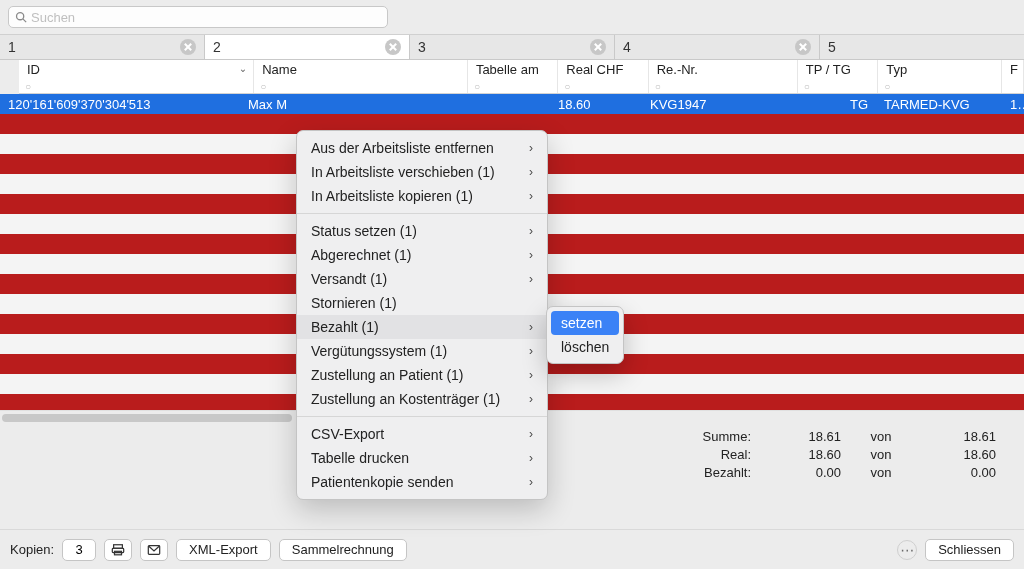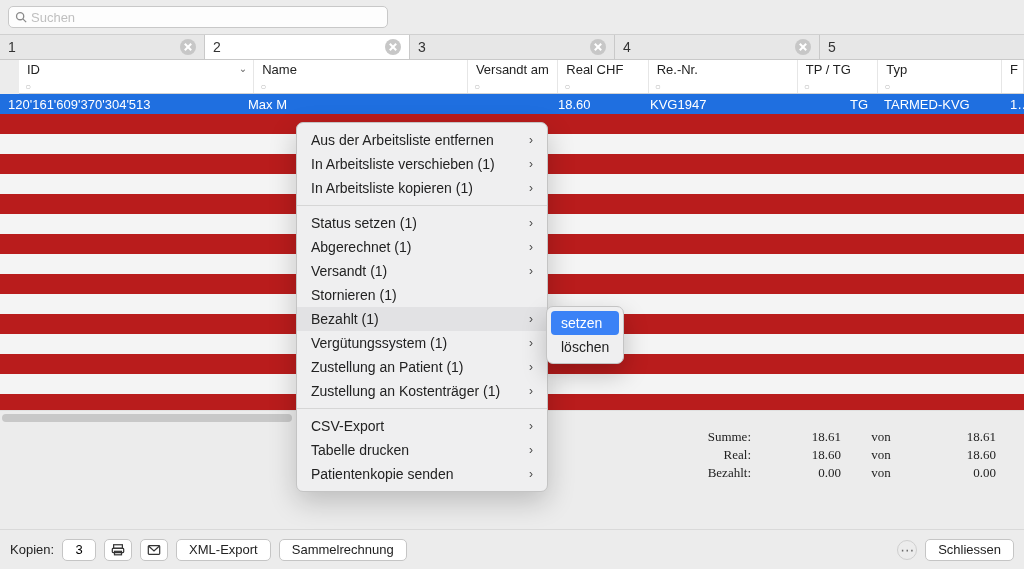--- a/index.html
+++ b/index.html
@@ -142,21 +142,20 @@
     padding: 0 2px;
   }
   .hscroll .thumb {
     height: 8px; width: 290px; border-radius: 4px; background: #c8c8c8;
   }
 
   
   .summary {
     padding: 4px 28px 6px 12px;
     font-size: 13px;
-    font-family: Liberation Serif, serif;
   }
   .summary-row {
     display: flex;
     justify-content: flex-end;
     gap: 0;
     line-height: 18px;
   }
   .summary-row .seg { text-align: right; }
   .summary-row .lbl { width: 170px; }
   .summary-row .v1  { width: 90px; }
@@ -201,21 +200,21 @@
     width: 20px; height: 20px;
     display:flex;align-items:center;justify-content:center;
     color:#6a6a6a; font-size:14px; cursor:pointer;
     border:1px solid #cfcfcf; border-radius:10px;
   }
 
   
   .menu {
     position: absolute;
     left: 296px;
-    top: 122px;
+    top: 130px;
     width: 252px;
     background: #efeff0;
     border: 1px solid #c4c4c4;
     border-radius: 7px;
     box-shadow: 0 10px 28px rgba(0,0,0,0.20);
     padding: 5px 0;
     font-size: 14px;
   }
   .menu .mi {
     display: flex;
@@ -312,21 +311,21 @@
   <div class="th c-id">
     <span class="lab">ID</span>
     <span class="sort-ind">⌄</span>
     <span class="sub">○</span>
   </div>
   <div class="th c-name">
     <span class="lab">Name</span>
     <span class="sub">○</span>
   </div>
   <div class="th c-erst">
-    <span class="lab">Versandt am</span>
+    <span class="lab">Tabelle am</span>
     <span class="sub">○</span>
   </div>
   <div class="th c-real">
     <span class="lab">Real CHF</span>
     <span class="sub">○</span>
   </div>
   <div class="th c-renr">
     <span class="lab">Re.-Nr.</span>
     <span class="sub">○</span>
   </div>

